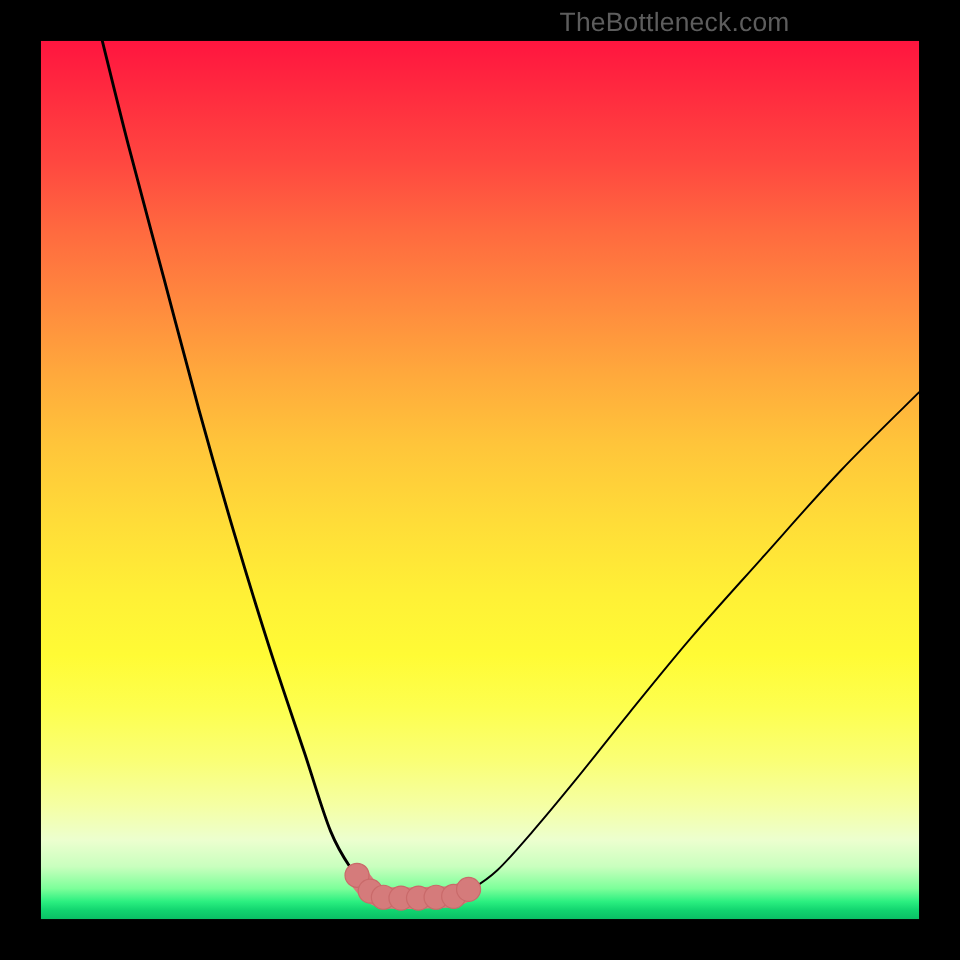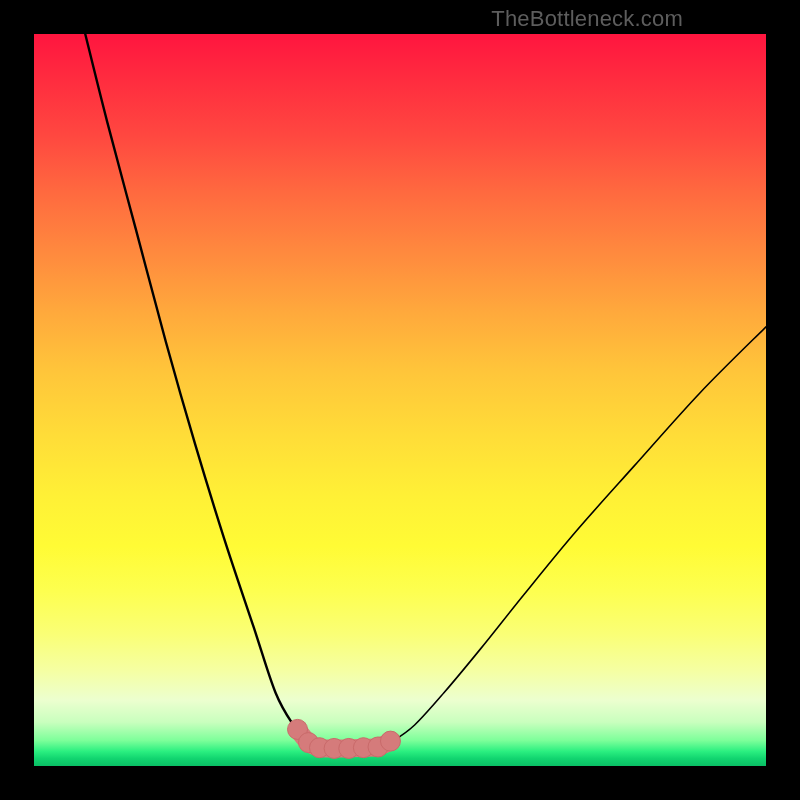--- a/index.html
+++ b/index.html
@@ -11,21 +11,20 @@
     overflow: hidden;
     font-family: Arial, Helvetica, sans-serif;
   }
   .frame {
     position: absolute;
     left: 0;
     top: 0;
     width: 672px;
     height: 800px;
     background: #000;
-    padding-left: 25px;
   }
   .plot-area {
     position: absolute;
     left: 34px;
     top: 34px;
     width: 732px;
     height: 732px;
     overflow: hidden;
   }
   .gradient {

